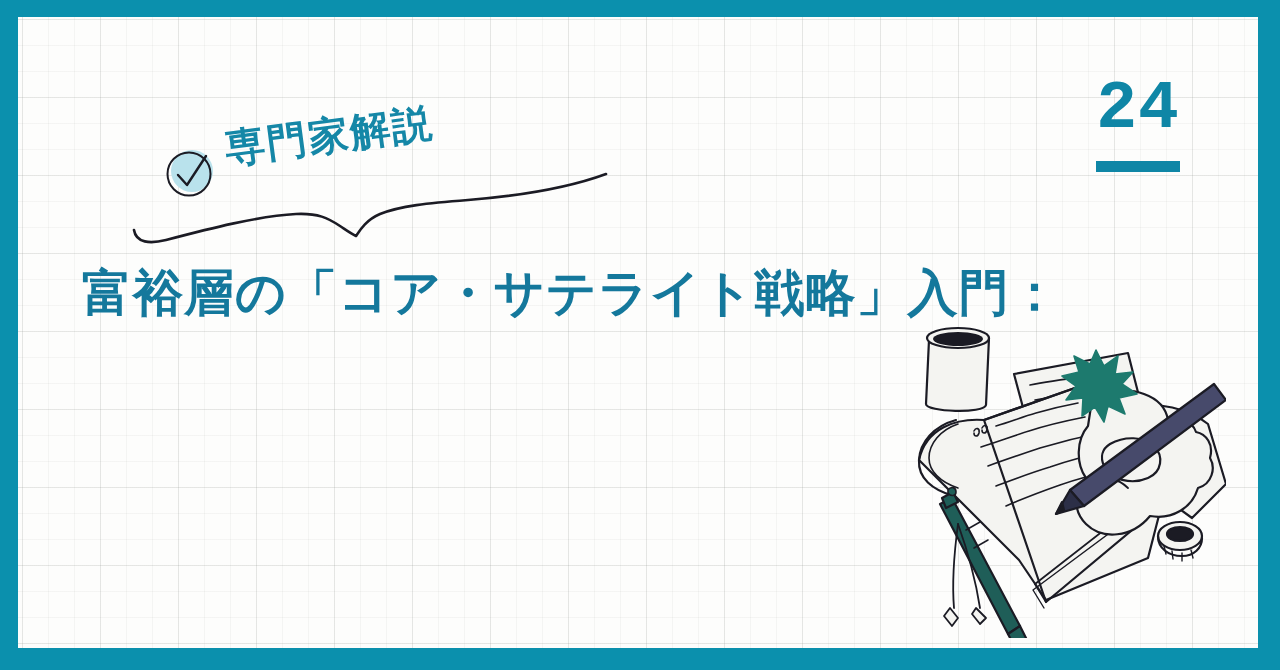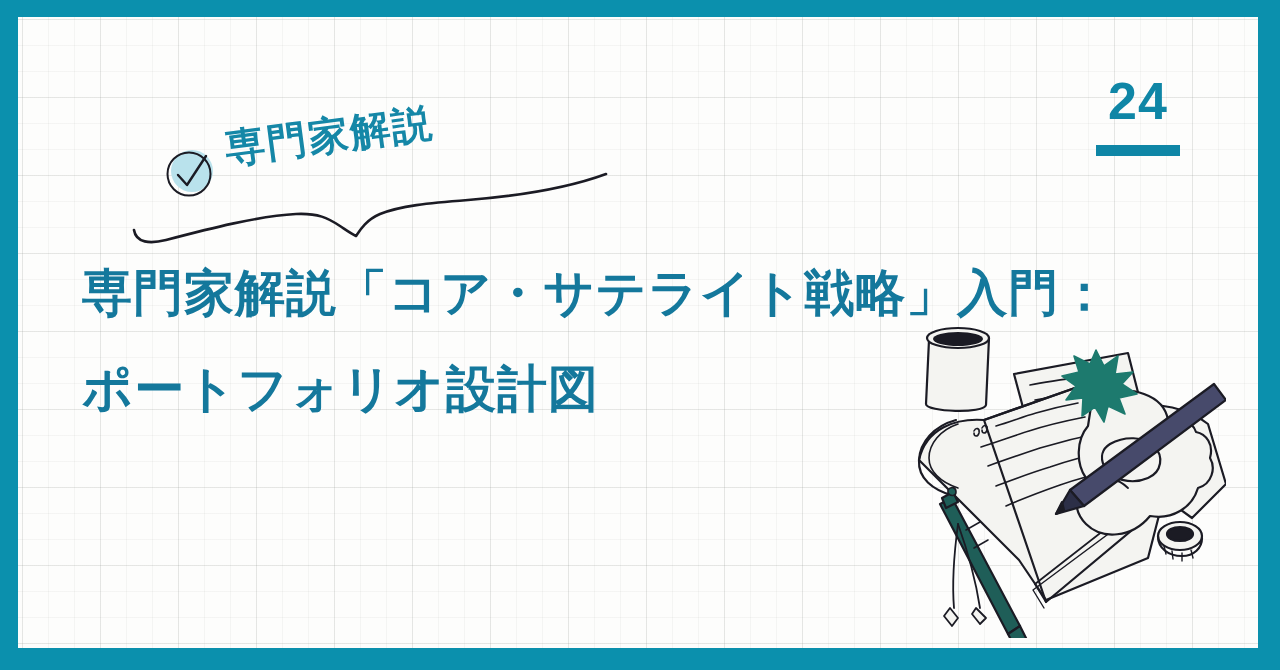--- a/index.html
+++ b/index.html
@@ -75,25 +75,26 @@
   }
 
   
   #number-badge {
     position: absolute;
     right: 78px;
     top: 58px;
     text-align: center;
   }
   #number-value {
-    font-size: 52px;
+    font-size: 68px;
     font-weight: 700;
     color: #0f86a6;
     line-height: 1;
     letter-spacing: 1px;
+    font-family: Liberation Mono, monospace;
   }
   #number-rule {
     margin-top: 18px;
     width: 84px;
     height: 11px;
     background: #0f86a6;
   }
 
   
   #title-block {
@@ -144,22 +145,21 @@
                  C 390 26, 440 18, 478 4" fill="none" stroke="#1b1b24" stroke-width="2.6" stroke-linecap="round" stroke-linejoin="round"></path>
       </svg>
     </div>
 
     <div id="number-badge">
       <div id="number-value">24</div>
       <div id="number-rule"></div>
     </div>
 
     <div id="title-block">
-      <div class="title-line">専門家解説「コア・サテライト戦略」入門：</div>
-      <div class="title-line">ポートフォリオ設計図</div>
+      <div class="title-line">富裕層の「コア・サテライト戦略」入門：</div>
     </div>
 
     <svg id="illustration" viewBox="0 0 330 330">
       <g fill="none" stroke="#1b1b24" stroke-width="2.2" stroke-linecap="round" stroke-linejoin="round">
 
         <g>
           <path d="M118 66 L232 45 L248 108 L136 133 Z" fill="#f4f4f1"></path>
           <path d="M134 77 C 155 73, 178 70, 206 66" stroke-width="1.6"></path>
           <path d="M139 92 C 160 88, 186 84, 214 80" stroke-width="1.6"></path>
         </g>

